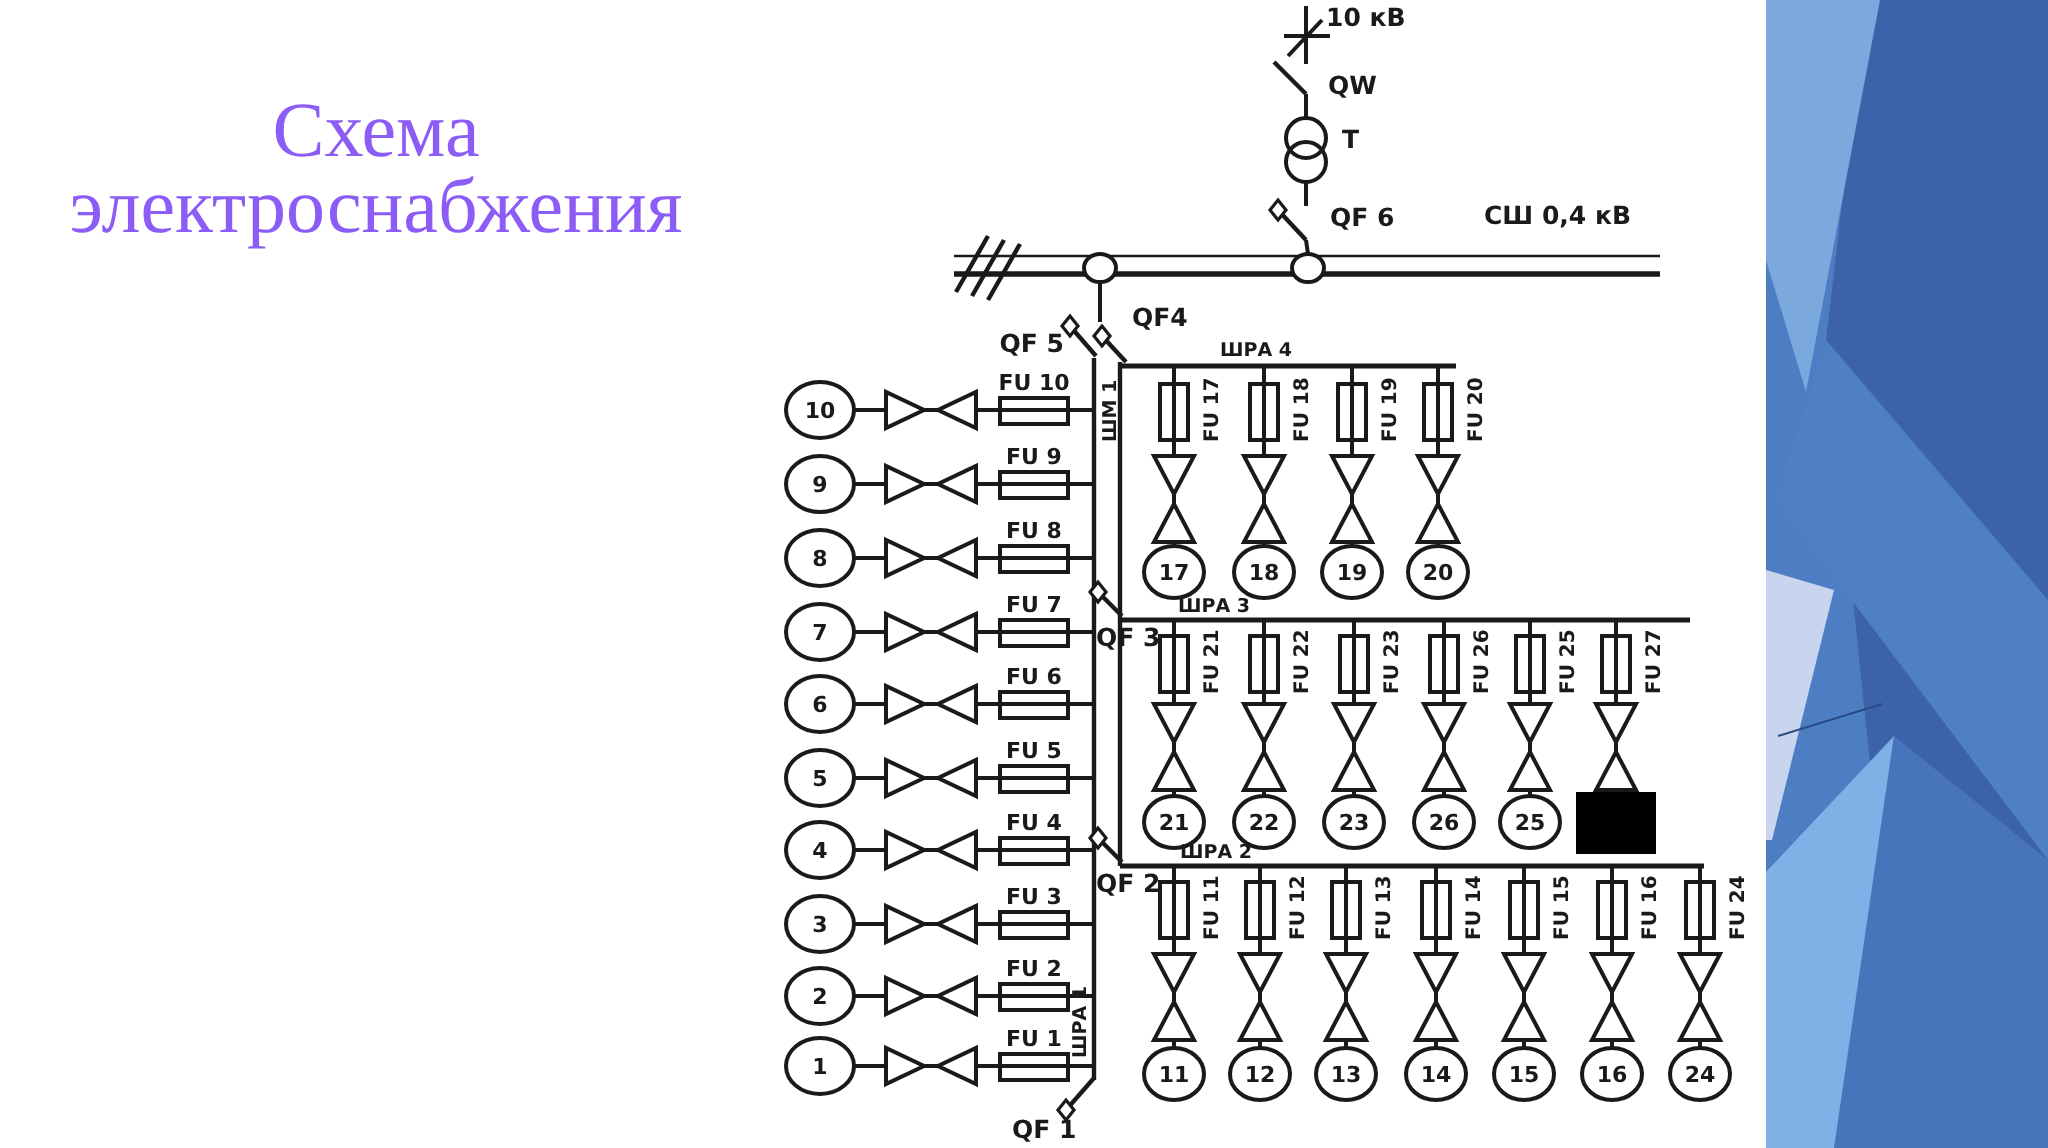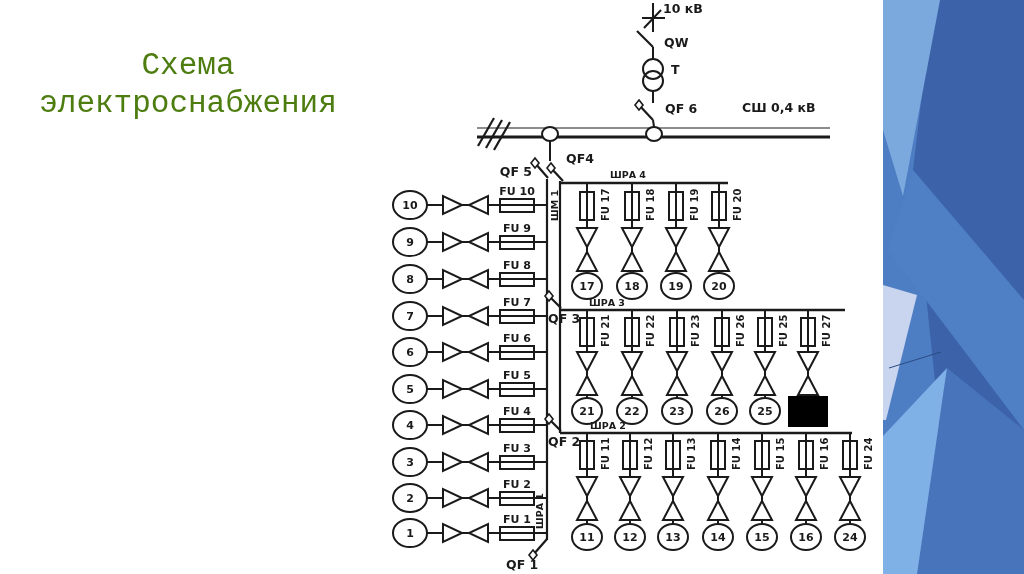--- a/index.html
+++ b/index.html
@@ -1,19 +1,19 @@
 <!DOCTYPE html>
 <html><head>
 <meta charset="utf-8">
 <style>
   html,body{margin:0;padding:0;background:#fff;}
   #slide{position:relative;width:1024px;height:574px;background:#ffffff;overflow:hidden;
          font-family:"DejaVu Sans",sans-serif;}
   #title{position:absolute;left:2px;top:47px;width:372px;text-align:center;
-         font-family:Liberation Mono, monospace;font-size:31px;line-height:38px;color:#4d7c0f;}
+         font-family:Liberation Serif, serif;font-size:39px;line-height:38px;color:#8b5cf6;}
   #schematic{position:absolute;left:0;top:0;}
   #band{position:absolute;left:883px;top:0;}
 </style>
 </head>
 <body>
 
 <div id="slide">
   <div id="title">
     <div>Схема</div>
     <div>электроснабжения</div>

